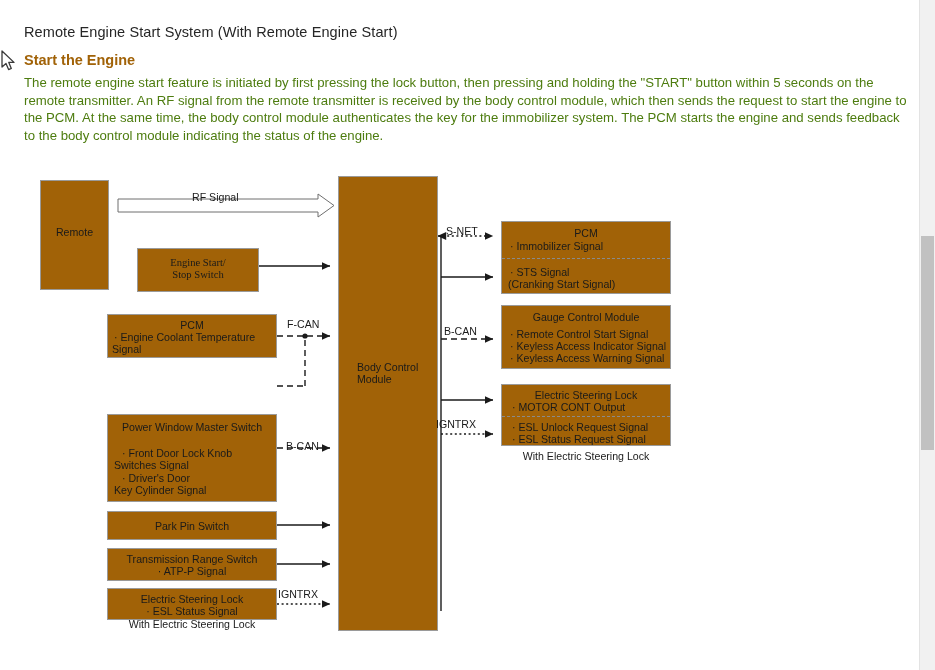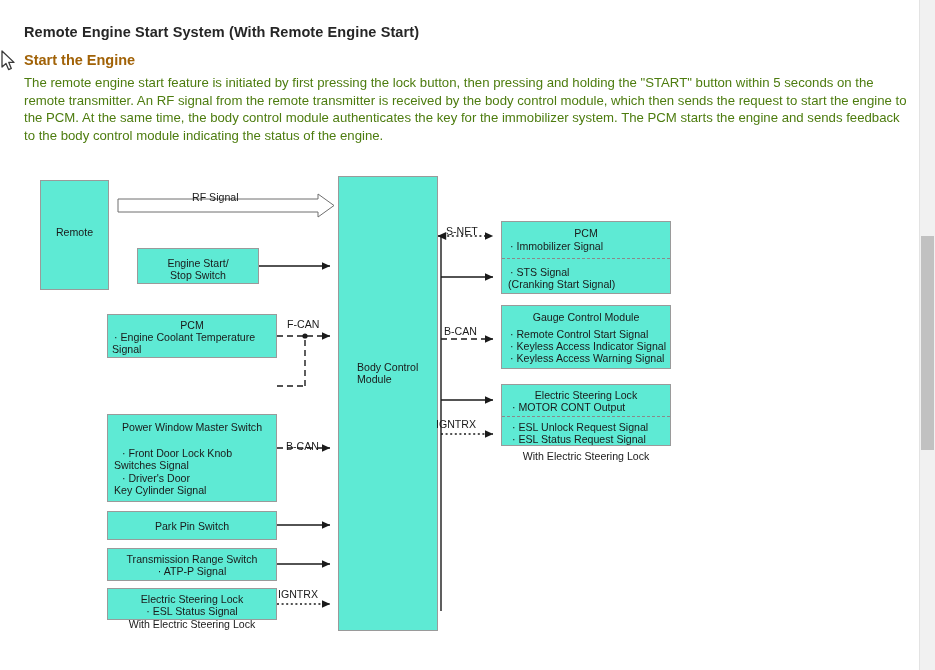--- a/index.html
+++ b/index.html
@@ -15,21 +15,21 @@
     overflow: hidden;
     background: #ffffff;
   }
 
   
   #doc-title {
     position: absolute;
     left: 24px;
     top: 24px;
     font-size: 14.5px;
-    font-weight: bold;
+    font-weight: normal;
     color: #262626;
     letter-spacing: 0.1px;
   }
   #section-title {
     position: absolute;
     left: 24px;
     top: 52px;
     font-size: 14.5px;
     font-weight: bold;
     color: #a16207;
@@ -78,21 +78,21 @@
     position: absolute;
     left: 0;
     top: 0;
     width: 935px;
     height: 670px;
   }
   .dbox {
     position: absolute;
     box-sizing: border-box;
     border: 1px solid #9a9a9a;
-    background: #5eead4;
+    background: #a16207;
     color: #1a1a1a;
     font-size: 10.6px;
     line-height: 12.2px;
   }
   .dbox .ttl {
     display: block;
     text-align: center;
   }
   .dbox .ln {
     display: block;
@@ -178,21 +178,21 @@
 
       <line x1="441" y1="400" x2="493" y2="400" stroke="#1a1a1a" stroke-width="1.4" marker-end="url(#ar)"></line>
 
       <line x1="441" y1="434" x2="493" y2="434" stroke="#1a1a1a" stroke-width="1.4" stroke-dasharray="2,2.6" marker-end="url(#ar)"></line>
     </svg>
 
     <div class="dbox" style="left:40px; top:180px; width:69px; height:110px;">
       <span class="ttl" style="position:absolute; left:0; right:0; top:45px;">Remote</span>
     </div>
 
-    <div class="dbox pad" style="left:137px; top:248px; width:122px; height:36px;">
+    <div class="dbox pad" style="left:137px; top:248px; width:122px; height:44px;font-family:Liberation Serif, serif;">
       <span class="ctr ln" style="margin-top:4px;">Engine Start/</span>
       <span class="ctr ln">Stop Switch</span>
     </div>
 
     <div class="dbox pad" style="left:107px; top:314px; width:170px; height:44px;">
       <span class="ctr ln">PCM</span>
       <span class="lft ln">· Engine Coolant Temperature</span>
       <span class="lft ln" style="margin-left:-2px;">Signal</span>
     </div>
 

